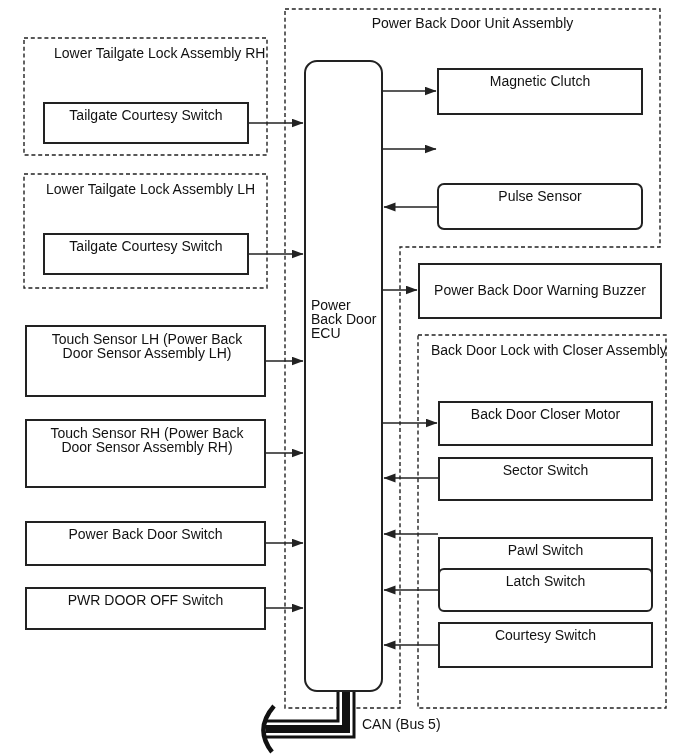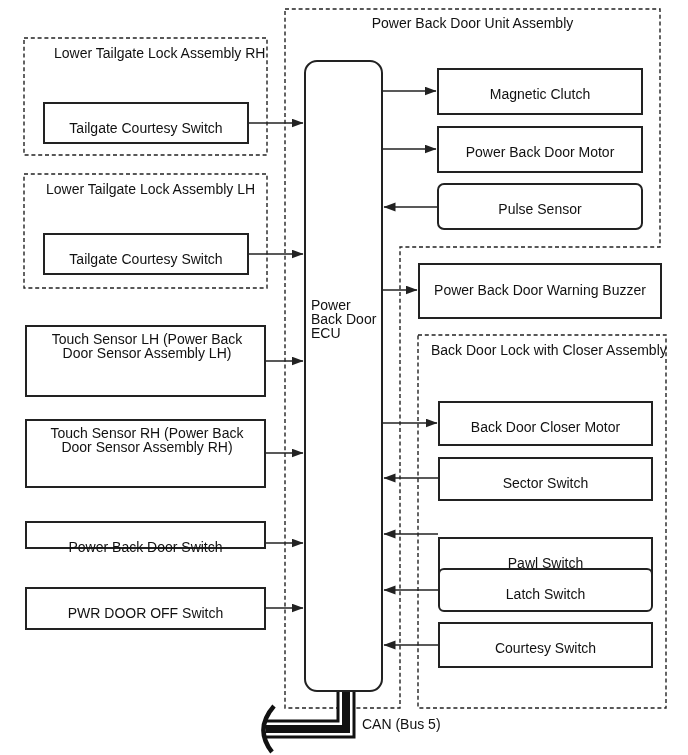--- a/index.html
+++ b/index.html
@@ -16,21 +16,21 @@
   .layer {
     position: absolute;
     left: 0; top: 0;
   }
   .box {
     position: absolute;
     box-sizing: border-box;
     border: 2px solid #222222;
     background: #ffffff;
     text-align: center;
-    padding-top: 17px;
+    padding-top: 4px;
     line-height: 14px;
     z-index: 2;
   }
   .box.left-text {
     text-align: center;
     padding: 5px 12px 0 15px;
   }
   .ecu {
     position: absolute;
     box-sizing: border-box;
@@ -102,32 +102,31 @@
 
   <div class="container-title center-title" style="left:285px; top:15px; width:375px;">Power Back Door Unit Assembly</div>
   <div class="container-title" style="left:46px; top:45px;margin-left:8px;">Lower Tailgate Lock Assembly RH</div>
   <div class="container-title" style="left:46px; top:181px;">Lower Tailgate Lock Assembly LH</div>
   <div class="container-title" style="left:431px; top:342px;">Back Door Lock with Closer Assembly</div>
 
   <div class="box" style="left:43px; top:102px; width:206px; height:42px;">Tailgate Courtesy Switch</div>
   <div class="box" style="left:43px; top:233px; width:206px; height:42px;">Tailgate Courtesy Switch</div>
   <div class="box left-text" style="left:25px; top:325px; width:241px; height:72px;">Touch Sensor LH (Power Back Door Sensor Assembly LH)</div>
   <div class="box left-text" style="left:25px; top:419px; width:241px; height:69px;">Touch Sensor RH (Power Back Door Sensor Assembly RH)</div>
-  <div class="box" style="left:25px; top:521px; width:241px; height:28px;">Power Back Door Switch</div>
+  <div class="box" style="left:25px; top:521px; width:241px; height:45px;">Power Back Door Switch</div>
   <div class="box" style="left:25px; top:587px; width:241px; height:43px;">PWR DOOR OFF Switch</div>
 
   <div class="ecu" style="left:304px; top:60px; width:79px; height:632px;"></div>
   <div class="ecu-label" style="left:311px; top:298px;">
     <div>Power</div>
     <div>Back Door</div>
     <div>ECU</div>
   </div>
 
   <div class="box" style="left:437px; top:68px; width:206px; height:47px;">Magnetic Clutch</div>
-  <div class="box" style="left:437px; top:126px; width:206px; height:47px;">Power Back Door Motor</div>
   <div class="box" style="left:437px; top:183px; width:206px; height:47px;border-radius:7px;">Pulse Sensor</div>
   <div class="box" style="left:418px; top:263px; width:244px; height:56px; padding-top:18px;">Power Back Door Warning Buzzer</div>
   <div class="box" style="left:438px; top:457px; width:215px; height:44px;">Sector Switch</div>
   <div class="box" style="left:438px; top:401px; width:215px; height:45px;">Back Door Closer Motor</div>
   <div class="box" style="left:438px; top:513px; width:215px; height:44px;margin-top:24px;">Pawl Switch</div>
   <div class="box" style="left:438px; top:568px; width:215px; height:44px;border-radius:6px;">Latch Switch</div>
   <div class="box" style="left:438px; top:622px; width:215px; height:46px;">Courtesy Switch</div>
 
   <div class="can-label" style="left:362px; top:716px;">CAN (Bus 5)</div>
 

